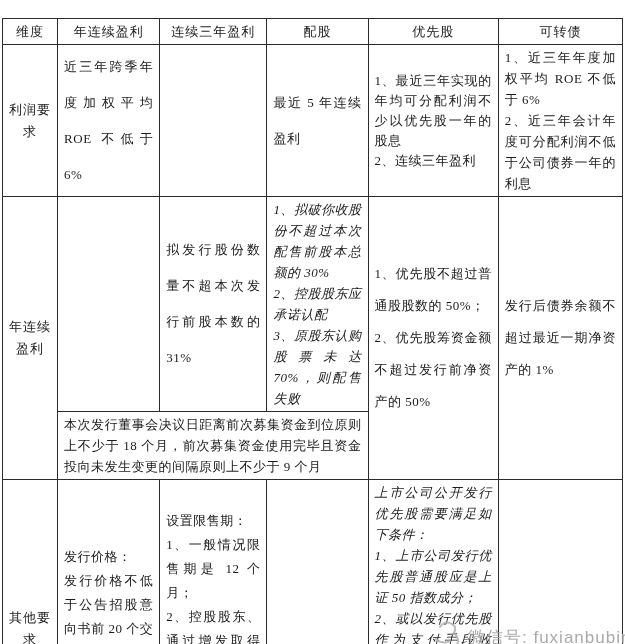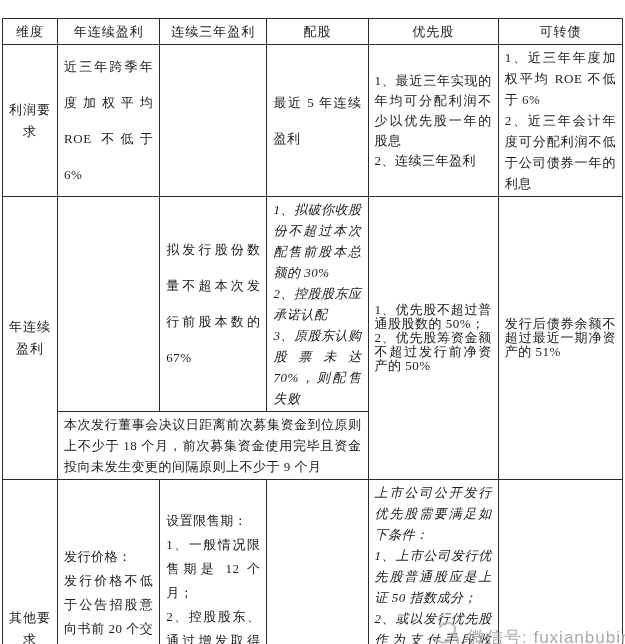--- a/index.html
+++ b/index.html
@@ -23,21 +23,21 @@
     font-weight:normal;
     overflow:hidden;
   }
   .matrix th{text-align:center;white-space:normal;letter-spacing:1px;}
   td.dim{text-align:center;white-space:normal;line-height:22px;letter-spacing:1px;}
   .top{vertical-align:top;padding-top:5px;}
   .lh20{line-height:21px;margin-top:24px;}
   .lh21{line-height:21px;font-style:italic;}
   .lh22{line-height:20px;}
   .lh24{line-height:24px;}
-  .lh25{line-height:14px;}
+  .lh25{line-height:32px;}
   .lh29{line-height:36px;margin-left:47px;}
   .watermark{
     position:absolute;left:432px;top:600px;width:193px;height:42px;
     display:flex;align-items:center;gap:2px;
     color:#a6a6a6;pointer-events:none;
   }
   .watermark .wm-text{
     font-size:17px;letter-spacing:1px;white-space:nowrap;
     font-family:"Liberation Sans","DejaVu Sans",sans-serif;
     opacity:0.95;
@@ -75,27 +75,27 @@
         <td class="lh29">最近 5 年连续盈利</td>
         <td class="lh22">1、最近三年实现的年均可分配利润不少以优先股一年的股息
 2、连续三年盈利</td>
         <td class="lh20">1、近三年年度加权平均 ROE 不低于 6%
 2、近三年会计年度可分配利润不低于公司债券一年的利息</td>
       </tr>
 
       <tr style="height:197px">
         <td class="dim" rowspan="2">年连续盈利</td>
         <td class="lh29"></td>
-        <td class="lh29">拟发行股份数量不超本次发行前股本数的 67%</td>
+        <td class="lh29">拟发行股份数量不超本次发行前股本数的 31%</td>
         <td class="lh21 top">1、拟破你收股份不超过本次配售前股本总额的 30%
 2、控股股东应承诺认配
 3、原股东认购股票未达 70%，则配售失败</td>
         <td class="lh25" rowspan="2">1、优先股不超过普通股股数的 50%；
 2、优先股筹资金额不超过发行前净资产的 50%</td>
-        <td class="lh25" rowspan="2">发行后债券余额不超过最近一期净资产的 51%</td>
+        <td class="lh25" rowspan="2">发行后债券余额不超过最近一期净资产的 1%</td>
       </tr>
 
       <tr style="height:60px">
         <td class="lh20" colspan="3">本次发行董事会决议日距离前次募集资金到位原则上不少于 18 个月，前次募集资金使用完毕且资金投向未发生变更的间隔原则上不少于 9 个月</td>
       </tr>
 
       <tr style="height:257px">
         <td class="dim">其他要求</td>
         <td class="lh24 top">发行价格：
 发行价格不低于公告招股意向书前 20 个交易日公司股票均价或前一交易日均价</td>

